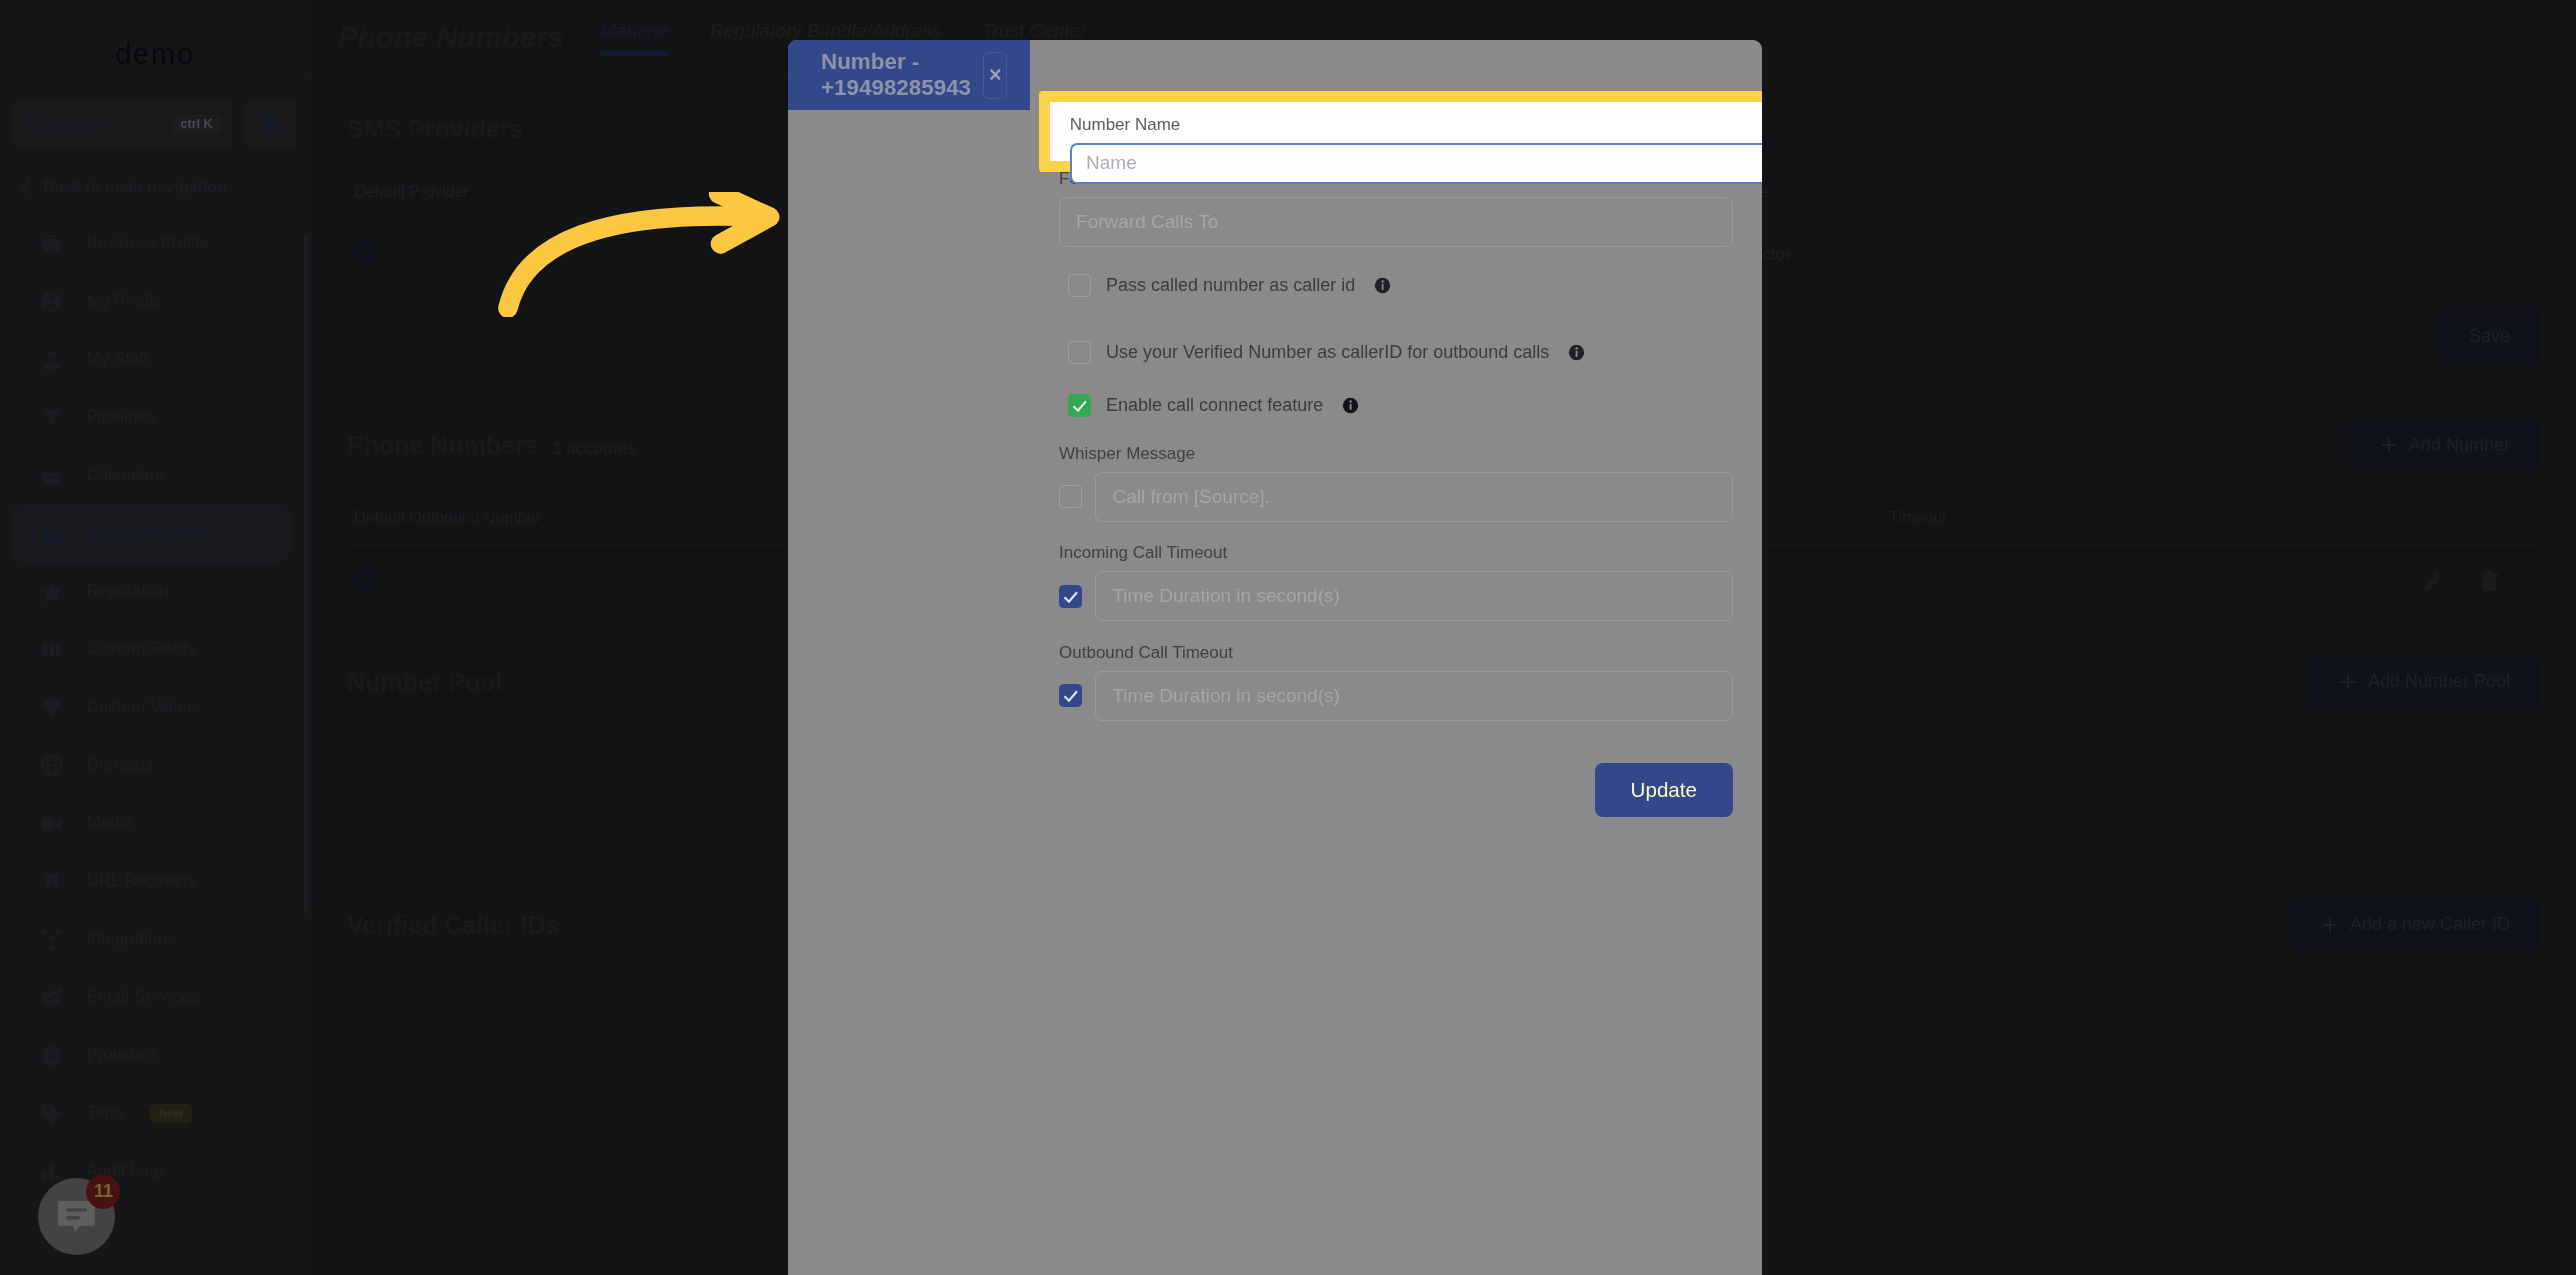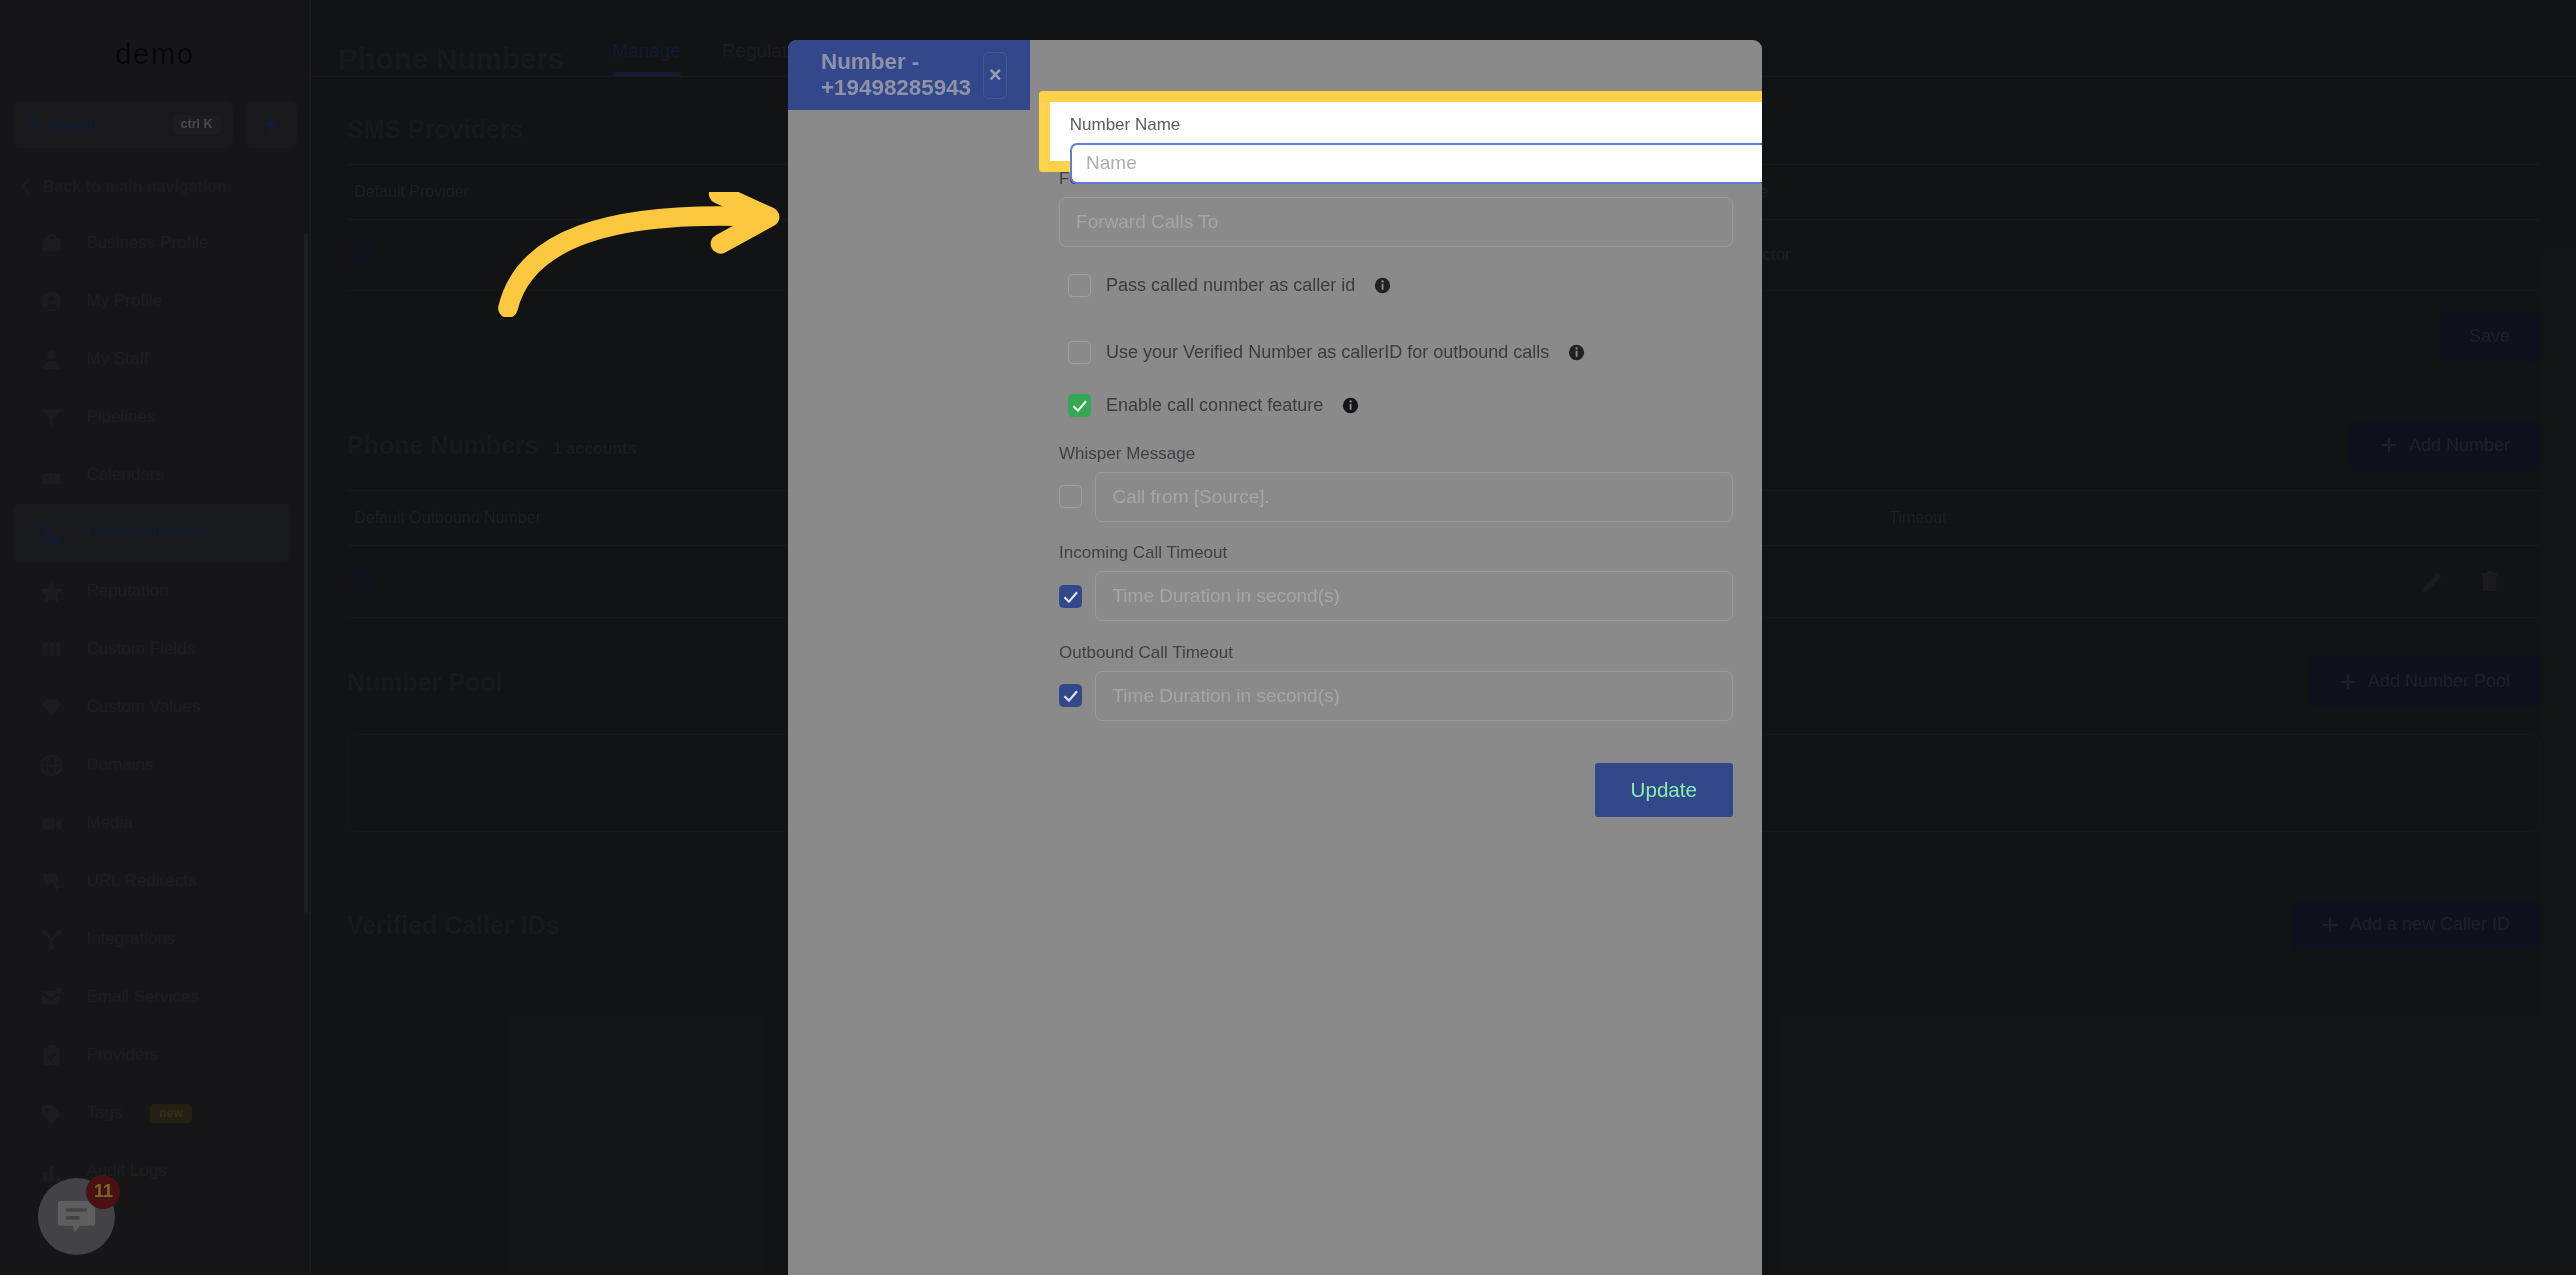--- a/index.html
+++ b/index.html
@@ -93,24 +93,25 @@
     background: #9c1f1f; color: #fde047;
     border-radius: 50%;
     min-width: 34px; height: 34px;
     font-size: 18px; font-weight: bold;
     display: flex; align-items: center; justify-content: center;
   }
 
   
   #main { flex: 1; position: relative; overflow: hidden; }
   #page-header {
-    display: flex; align-items: flex-end; gap: 48px;
+    display: flex; align-items: flex-start; gap: 36px;
     padding: 19.7px 0 0 27px;
     height: 77px;
     border-bottom: 0.9px solid #313234;
+    font-style: italic;
   }
   #page-title { color: #303134; font-size: 29.5px; font-weight: bold; }
   .tab {
     color: #38393d; font-size: 19px;
     padding-bottom: 14.3px; position: relative;
   }
   .tab.active { color: #1f3566; }
   .tab.active::after {
     content: ""; position: absolute; left: 0; right: 0; bottom: 0;
     height: 4.5px; background: #1f3566; border-radius: 2.7px;
@@ -241,22 +242,22 @@
     color: #a9a9a9; font-size: 19px;
     padding: 14.3px 16px;
     resize: none;
     font-family: "Liberation Sans", sans-serif;
   }
   .ta::placeholder { color: #a6a6a6; }
   .resize-grip { position: absolute; right: 5.4px; bottom: 3.6px; }
 
   #update-row { display: flex; justify-content: flex-end; padding: 23px 0 0 0; }
   #update-btn {
-    background: #33478b; color: #86efac;
-    border: none; border-radius: 3px;
+    background: #33478b; color: #fef9c3;
+    border: none; border-radius: 8px;
     font-size: 20.6px; padding: 15px 36px;
     font-family: "Liberation Sans", sans-serif;
   }
 
   
   #arrow-svg {
     position: absolute; left: 497px; top: 192px;
     width: 322px; height: 125px;
     pointer-events: none;
   }

